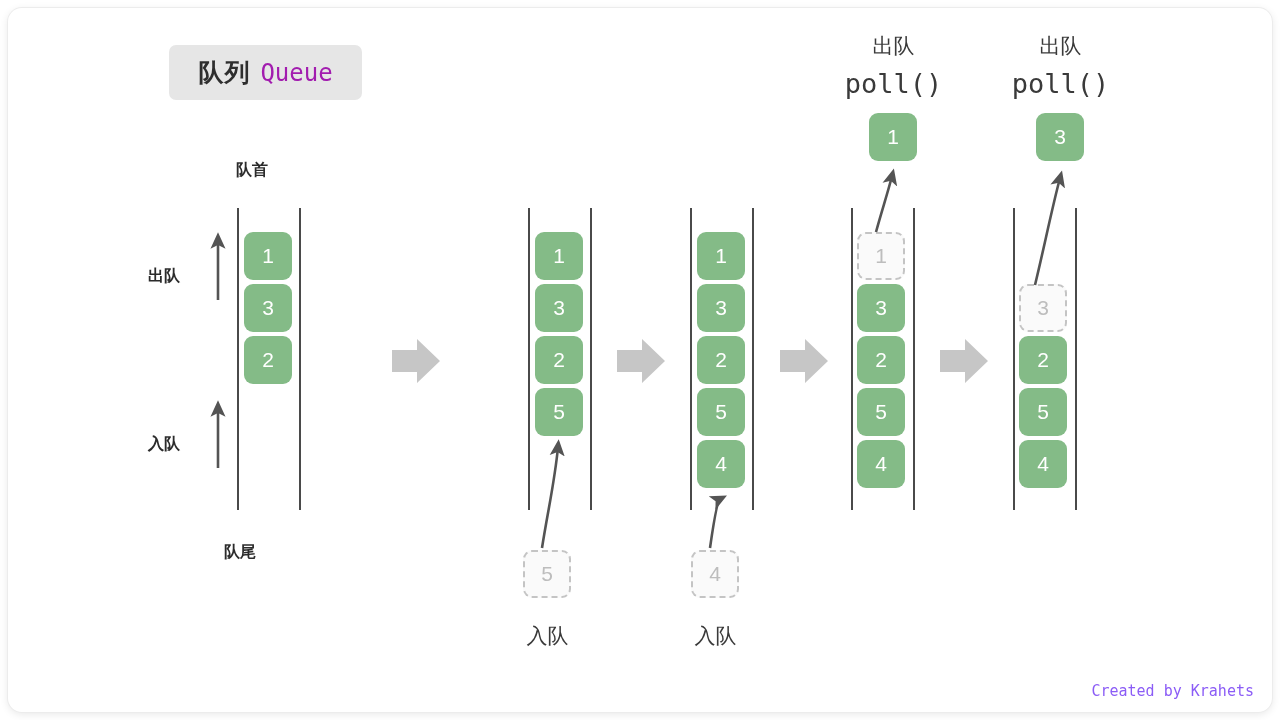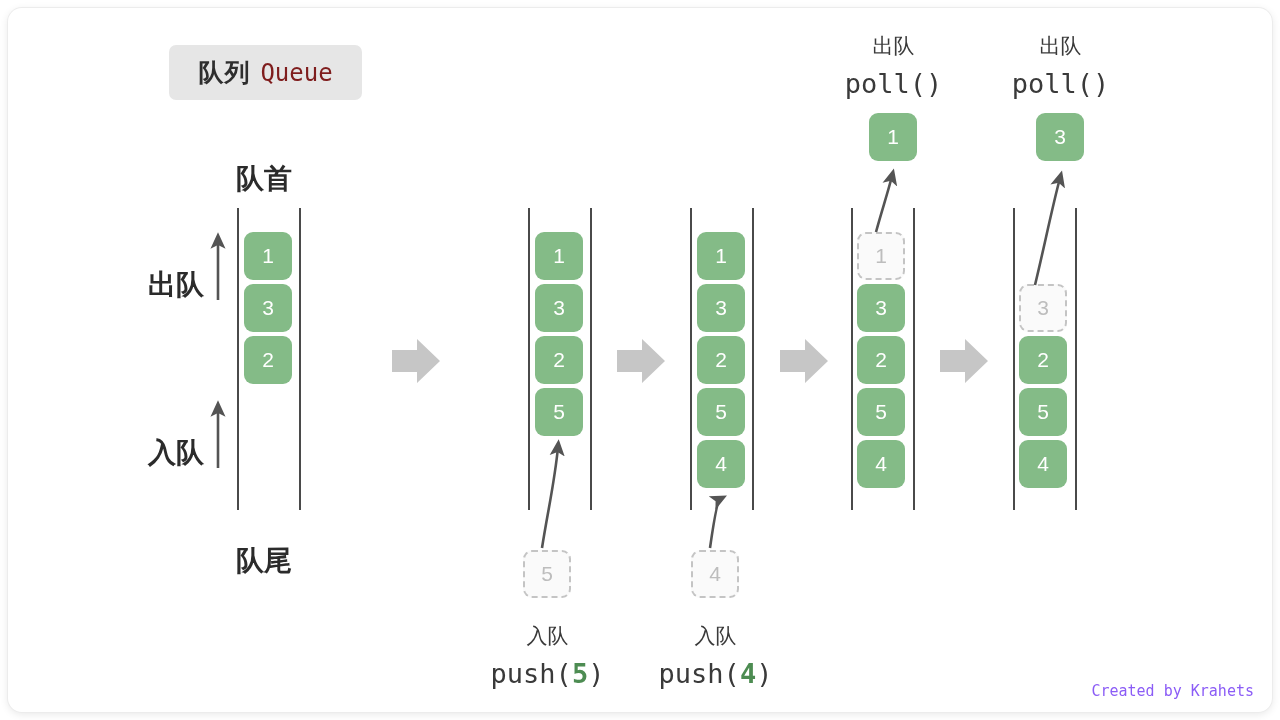--- a/index.html
+++ b/index.html
@@ -42,29 +42,29 @@
     justify-content: center;
   }
   .title-cn {
     font-size: 25px;
     font-weight: bold;
     color: #2e2e2e;
     letter-spacing: 1px;
   }
   .title-en {
     font-size: 24px;
-    color: #7f1d1d;
+    color: #a21caf;
     font-family: "DejaVu Sans Mono", monospace;
     margin-left: 10px;
   }
 
   
   .lbl-cn {
     position: absolute;
-    font-size: 28px;
+    font-size: 16px;
     font-weight: bold;
     color: #2b2b2b;
     white-space: nowrap;
   }
   .op-label {
     position: absolute;
     white-space: nowrap;
     text-align: center;
     line-height: 1.55;
   }
@@ -132,53 +132,51 @@
 
 <div id="canvas">
   <div class="card"></div>
 
   <div class="title-badge">
     <span class="title-cn">队列</span>
     <span class="title-en">Queue</span>
   </div>
 
   <div class="lbl-cn" style="left:236px; top:160px;">队首</div>
-  <div class="lbl-cn" style="left:236px; top:542px;">队尾</div>
+  <div class="lbl-cn" style="left:224px; top:542px;">队尾</div>
   <div class="lbl-cn" style="left:148px; top:266px;">出队</div>
   <div class="lbl-cn" style="left:148px; top:434px;">入队</div>
 
   <div class="rail" style="left:237px; top:208px; height:302px;"></div>
   <div class="rail" style="left:299px; top:208px; height:302px;"></div>
   <div class="box" style="left:244px; top:232px;">1</div>
   <div class="box" style="left:244px; top:284px;">3</div>
   <div class="box" style="left:244px; top:336px;">2</div>
 
   <div class="rail" style="left:528px; top:208px; height:302px;"></div>
   <div class="rail" style="left:590px; top:208px; height:302px;"></div>
   <div class="box" style="left:535px; top:232px;">1</div>
   <div class="box" style="left:535px; top:284px;">3</div>
   <div class="box" style="left:535px; top:336px;">2</div>
   <div class="box" style="left:535px; top:388px;">5</div>
   <div class="box ghost" style="left:523px; top:550px;">5</div>
   <div class="op-label" style="left:470px; top:620px; width:155px;">
     <span class="op-cn">入队</span>
-    <span class="op-fn"><span>push(</span><span class="arg">5</span><span>)</span></span>
   </div>
 
   <div class="rail" style="left:690px; top:208px; height:302px;"></div>
   <div class="rail" style="left:752px; top:208px; height:302px;"></div>
   <div class="box" style="left:697px; top:232px;">1</div>
   <div class="box" style="left:697px; top:284px;">3</div>
   <div class="box" style="left:697px; top:336px;">2</div>
   <div class="box" style="left:697px; top:388px;">5</div>
   <div class="box" style="left:697px; top:440px;">4</div>
   <div class="box ghost" style="left:691px; top:550px;">4</div>
   <div class="op-label" style="left:638px; top:620px; width:155px;">
     <span class="op-cn">入队</span>
-    <span class="op-fn"><span>push(</span><span class="arg">4</span><span>)</span></span>
   </div>
 
   <div class="rail" style="left:851px; top:208px; height:302px;"></div>
   <div class="rail" style="left:913px; top:208px; height:302px;"></div>
   <div class="box ghost" style="left:857px; top:232px;">1</div>
   <div class="box" style="left:857px; top:284px;">3</div>
   <div class="box" style="left:857px; top:336px;">2</div>
   <div class="box" style="left:857px; top:388px;">5</div>
   <div class="box" style="left:857px; top:440px;">4</div>
   <div class="box" style="left:869px; top:113px;">1</div>

